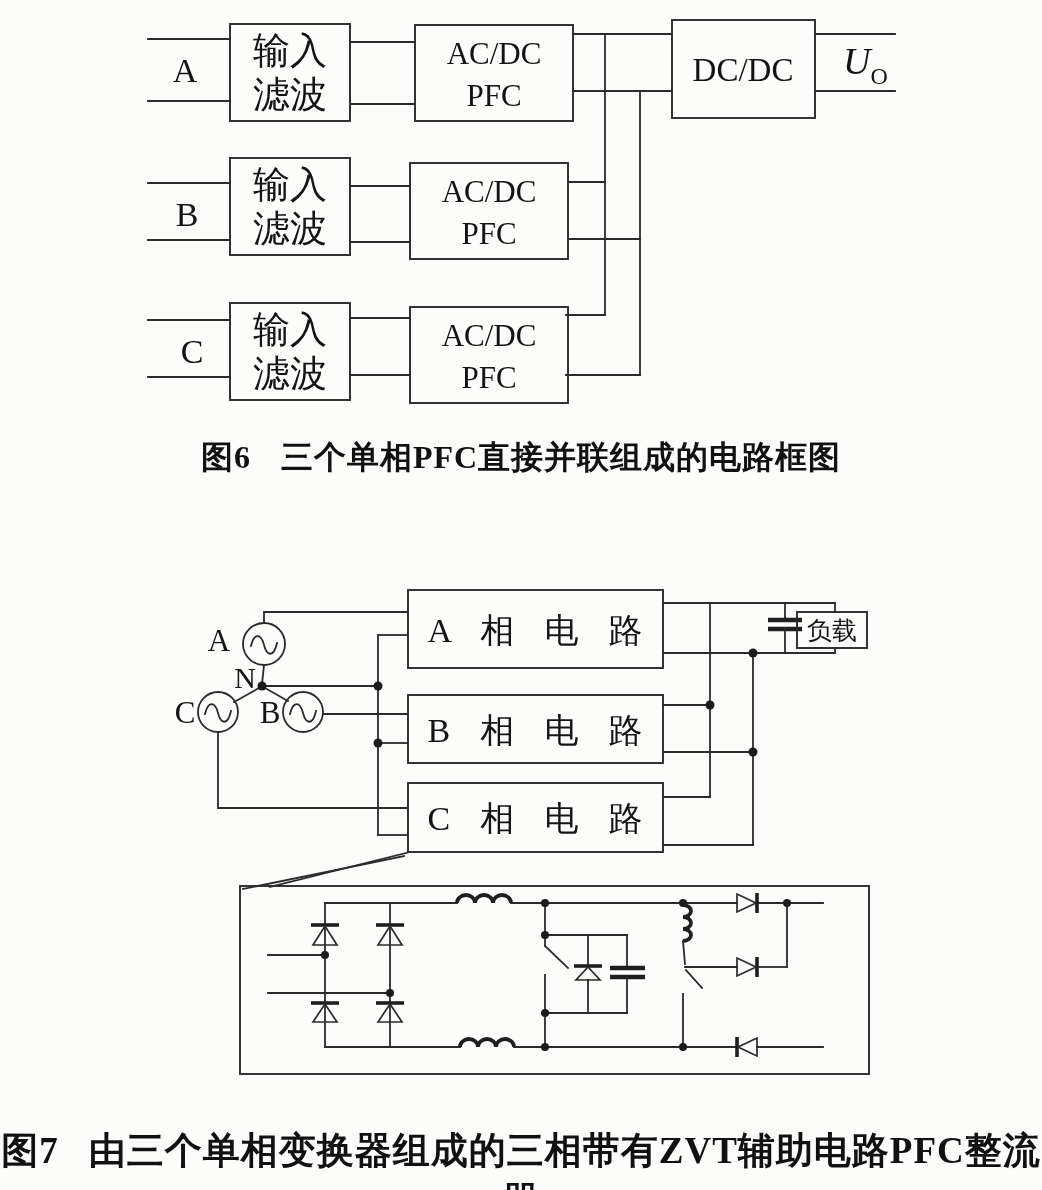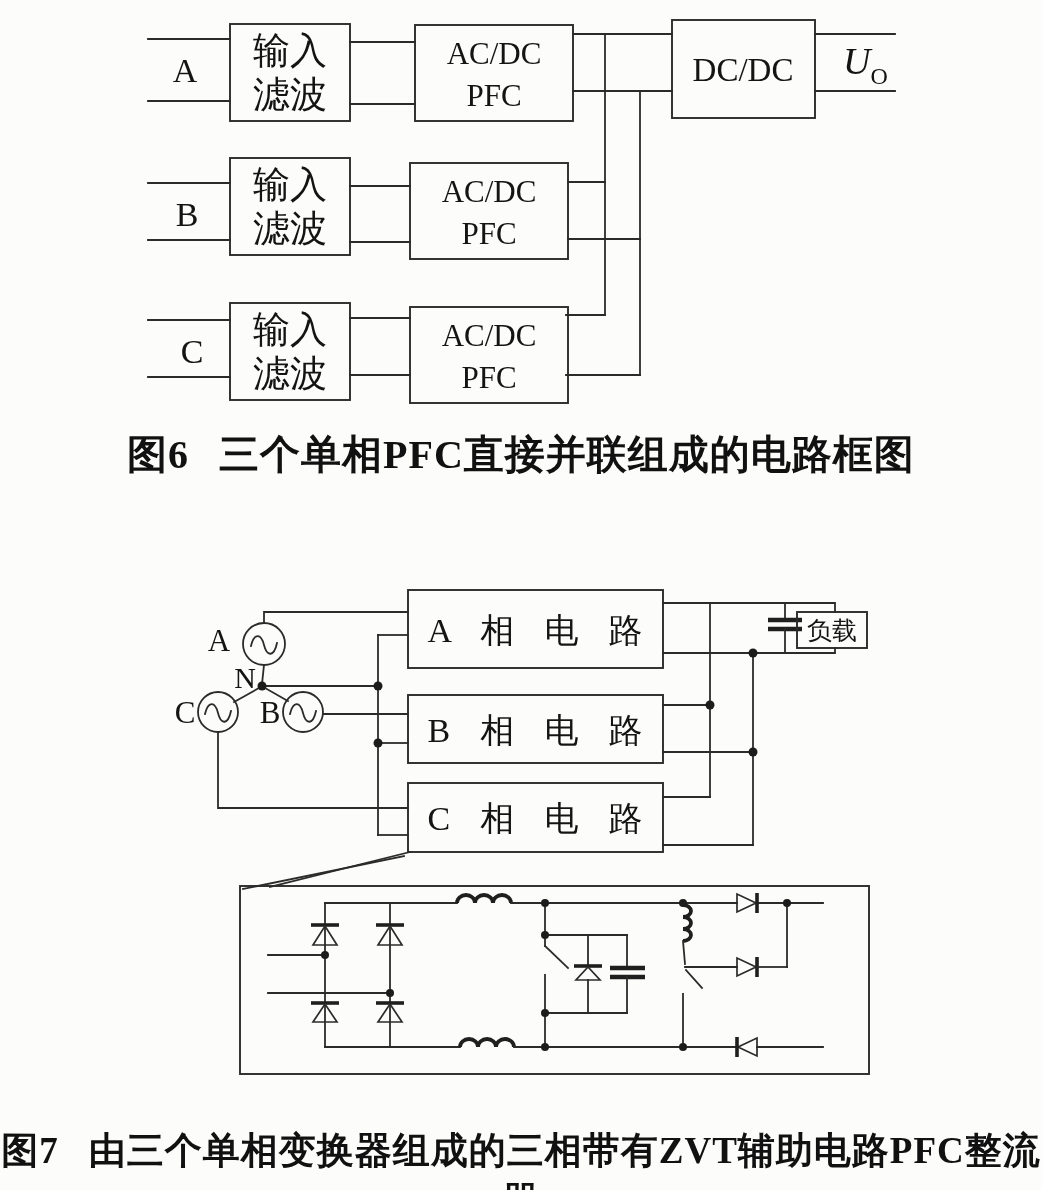--- a/index.html
+++ b/index.html
@@ -10,21 +10,21 @@
   .box{stroke:#2b2b2b;stroke-width:1.9;fill:none;}
   .bar{stroke:#1f1f1f;stroke-width:3.6;fill:none;}
   .coil{stroke:#1f1f1f;stroke-width:3.8;fill:none;}
   .plate{stroke:#1f1f1f;stroke-width:4.4;fill:none;}
   .tri{fill:none;stroke:#2b2b2b;stroke-width:1.7;}
   .dot{fill:#1c1c1c;stroke:none;}
   text{fill:#141414;font-family:"Liberation Serif", serif;}
   .cjk{font-weight:500;}
   .caption{position:absolute;width:100%;text-align:center;font-weight:700;color:#111;
            font-family:"Liberation Serif", serif;letter-spacing:1px;}
-  .cap6{top:427px;font-size:40px;}
+  .cap6{top:436px;font-size:32px;}
   .cap7{top:1126px;font-size:37px;}
   .cap-no{margin-right:30px;}
 </style>
 </head>
 <body>
 
 <div class="page">
 
   <svg style="top:0" width="1042" height="430" viewBox="0 0 1042 430">
     <g>

